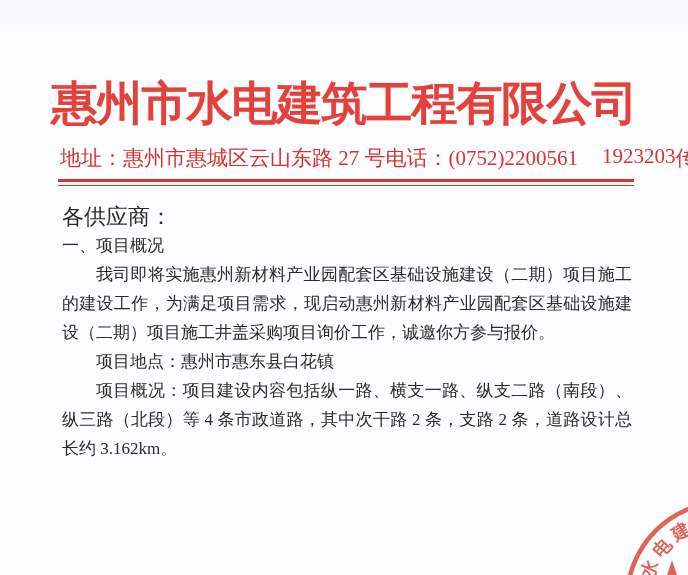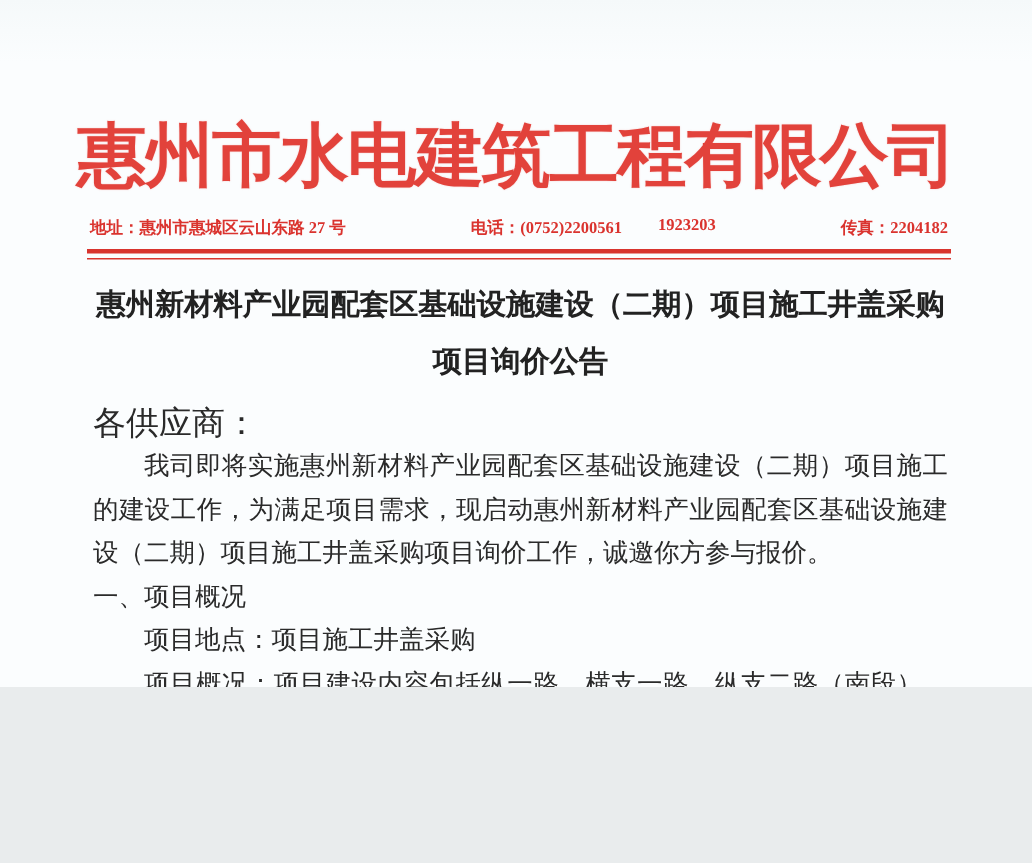--- a/index.html
+++ b/index.html
@@ -1,19 +1,19 @@
 <!DOCTYPE html>
 <html><head>
 <meta charset="utf-8">
 <style>
   html,body{margin:0;padding:0;}
   body{background:#e9eced;font-family:"Liberation Serif","DejaVu Serif",serif;}
   .page{
     position:relative;
-    width:688px;height:458px;
+    width:688px;height:575px;
     margin:0 auto;
     background:linear-gradient(180deg,#f5f9fa 0px,#fbfdfe 42px,#fbfdfe 100%);
     overflow:hidden;
     color:#2a2a2a;
   }
   
   .letterhead{padding-top:72px;}
   .company-name{
     margin:0;
     text-align:center;
@@ -23,22 +23,22 @@
     line-height:64px;
     color:#e2423b;
     text-shadow:0 0 1px rgba(226,66,59,.35);
     white-space:nowrap;
   }
   .contact-row{
     display:flex;
     justify-content:space-between;
     align-items:center;
     margin:8px 56px 0 60px;
-    font-weight:bold;
-    font-size:11px;
+    font-weight:normal;
+    font-size:21px;
     color:#da332e;
     white-space:nowrap;
   }
   .phone-group{display:flex;gap:24px;}
   .rule{margin:7px 54px 0 58px;}
   .rule-thick{height:3px;background:#d8342e;}
   .rule-thin{height:1px;background:#d8342e;margin-top:3px;}
   
   .doc-main{padding:12px 56px 0 62px;}
   .doc-title{
@@ -86,29 +86,25 @@
       </span>
       <span>传真：2204182</span>
     </div>
     <div class="rule">
       <div class="rule-thick"></div>
       <div class="rule-thin"></div>
     </div>
   </header>
 
   <main class="doc-main">
-    <h2 class="doc-title">
-      <span class="tl">惠州新材料产业园配套区基础设施建设（二期）项目施工井盖采购</span>
-      <span class="tl">项目询价公告</span>
-    </h2>
     <p class="salutation">各供应商：</p>
     <div id="paragraphs">
+        <p class="para">一、项目概况</p>
         <p class="para indent">我司即将实施惠州新材料产业园配套区基础设施建设（二期）项目施工的建设工作，为满足项目需求，现启动惠州新材料产业园配套区基础设施建设（二期）项目施工井盖采购项目询价工作，诚邀你方参与报价。</p>
-        <p class="para">一、项目概况</p>
-        <p class="para indent">项目地点：项目施工井盖采购</p>
+        <p class="para indent">项目地点：惠州市惠东县白花镇</p>
         <p class="para indent">项目概况：项目建设内容包括纵一路、横支一路、纵支二路（南段）、纵三路（北段）等 4 条市政道路，其中次干路 2 条，支路 2 条，道路设计总长约 3.162km。</p>
       </div>
   </main>
 
   <svg class="stamp" viewBox="588 475 100 100" xmlns="http://www.w3.org/2000/svg" aria-hidden="true">
     <circle cx="725" cy="600" r="98" fill="none" stroke="#dd4f40" stroke-width="4.5"></circle>
     <polygon fill="#dd4f40" points="672,560 684,596 721,596 691,618 703,654 672,632 641,654 653,618 623,596 660,596"></polygon>
     <defs>
       <path id="seal-arc-path" d="M 652 580 A 76 76 0 0 1 745 527" fill="none"></path>
     </defs>

